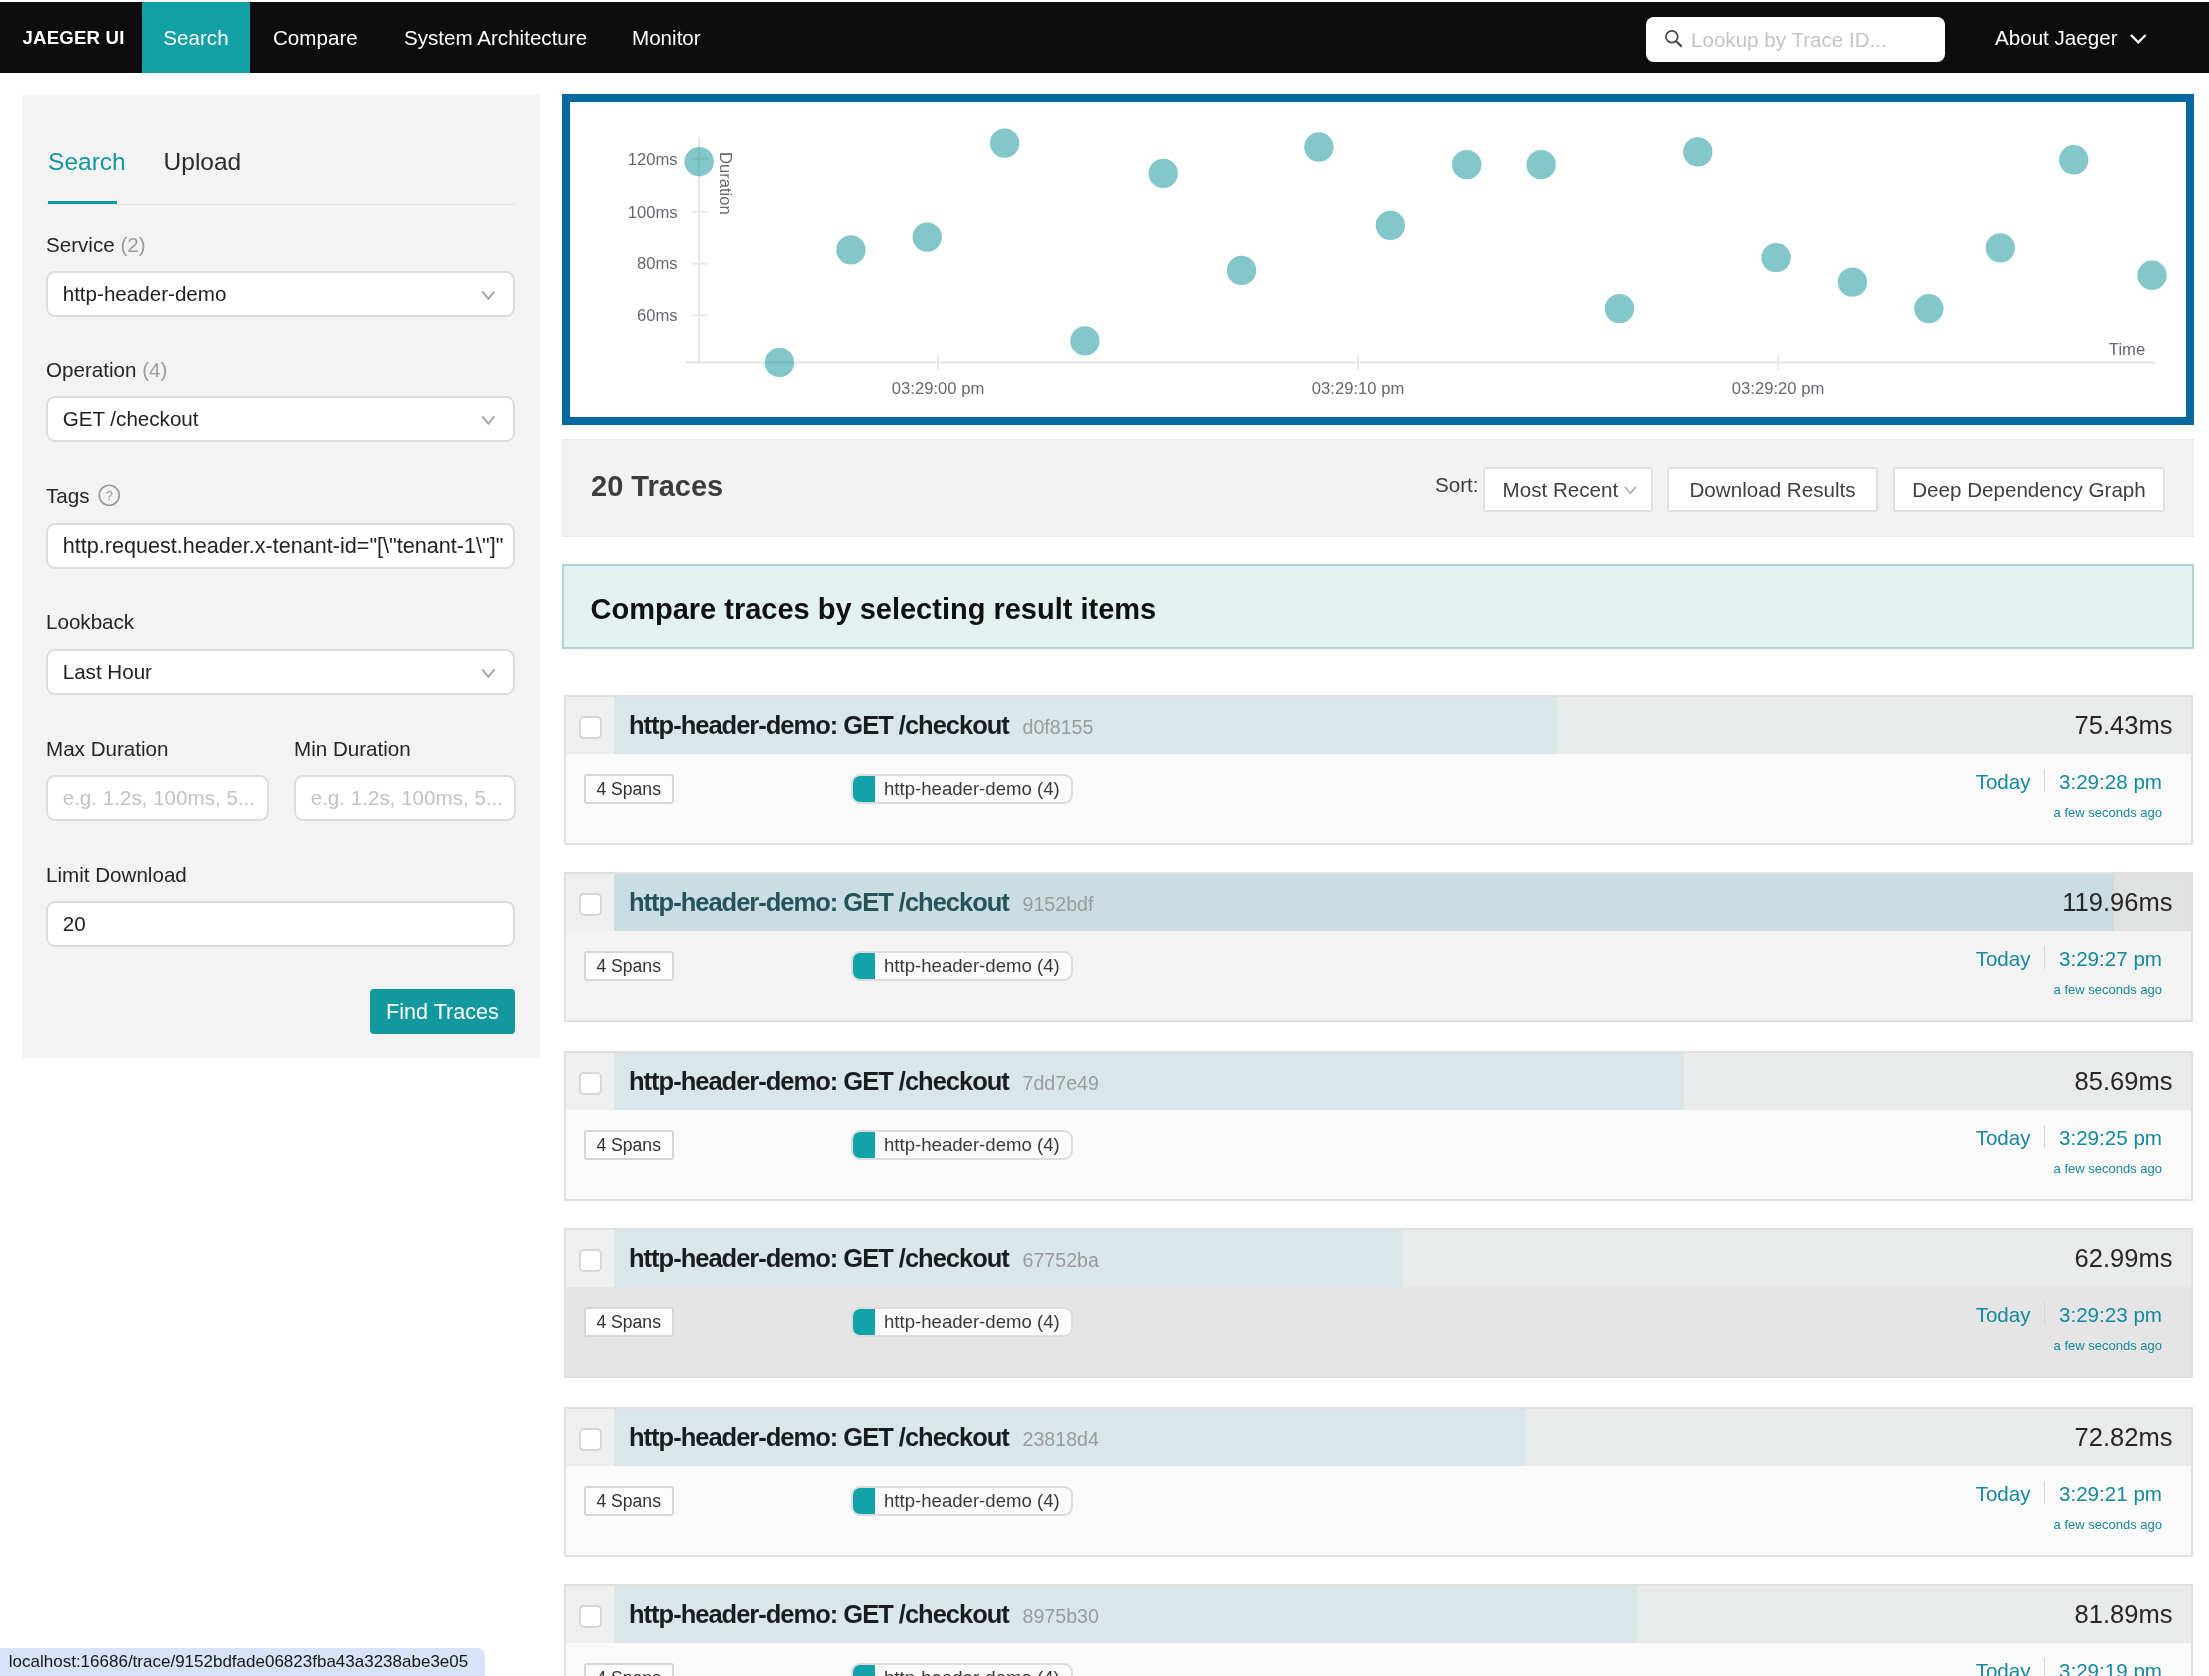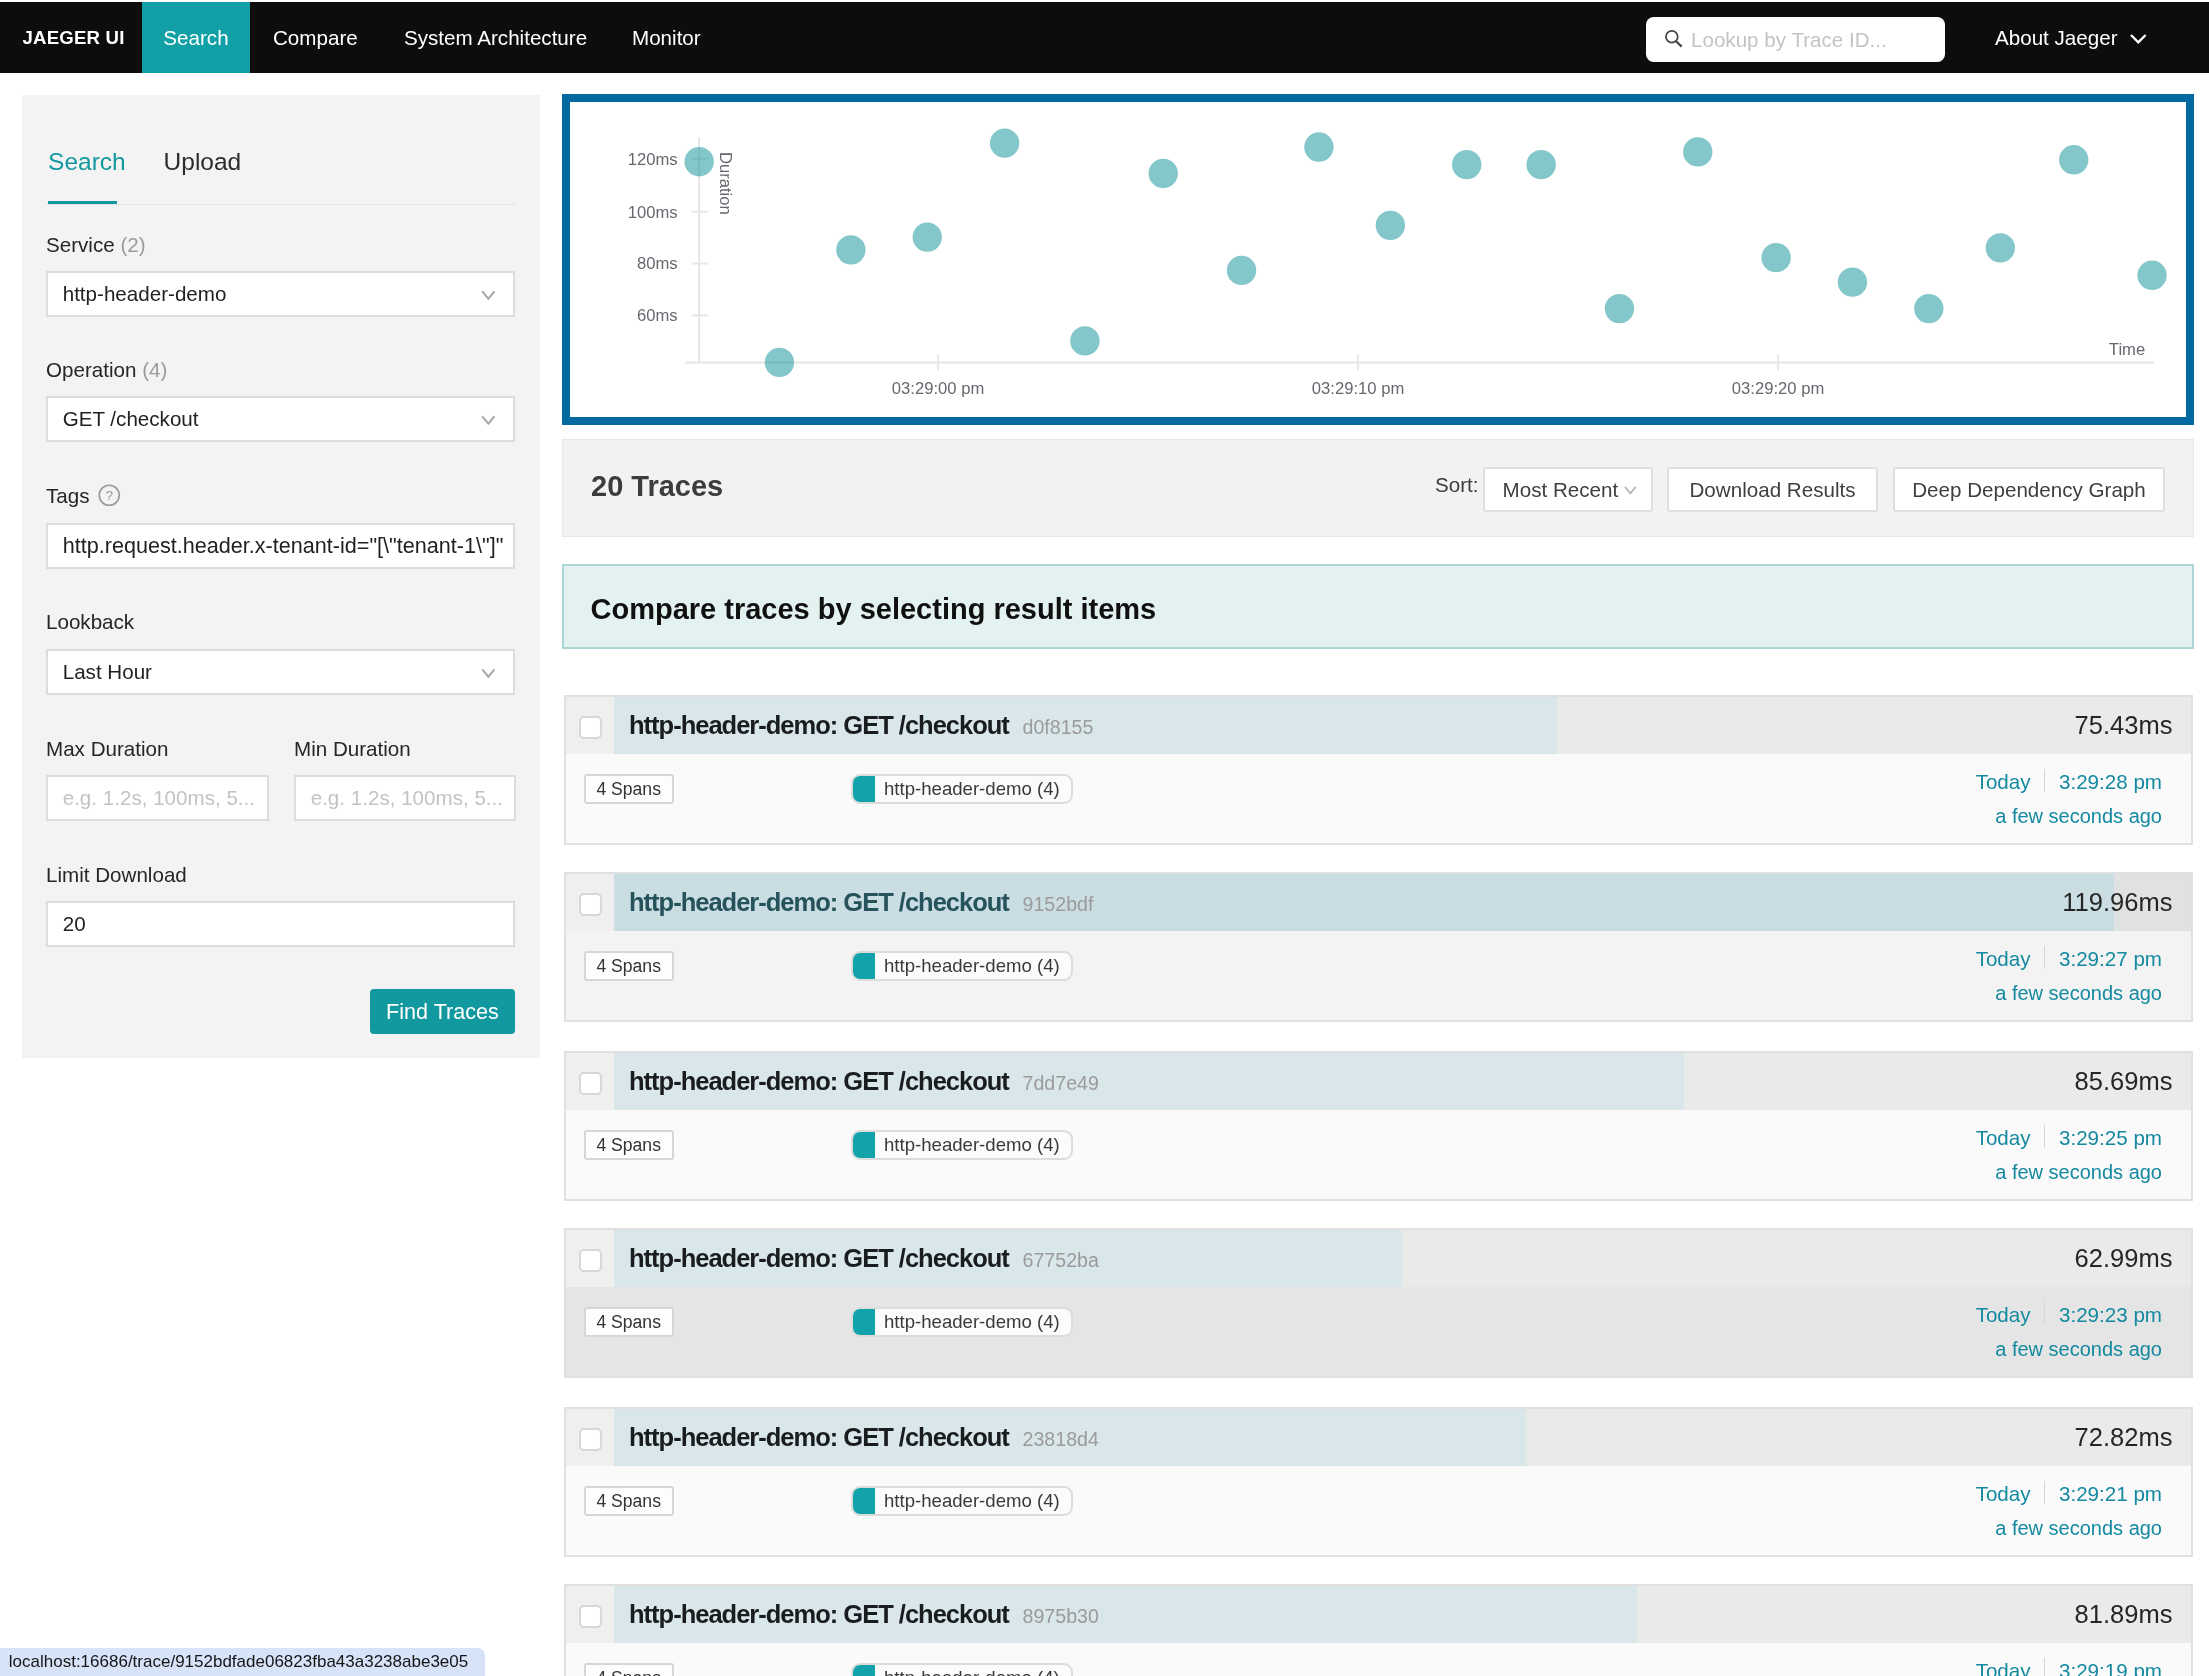--- a/index.html
+++ b/index.html
@@ -23,21 +23,21 @@
     color:#fff; font-size:20.6px; }
   
   #sidebar { position:absolute; left:21.6px; top:95px; width:518px; height:963px; background:#f3f3f3; }
   .sbtab-search { position:absolute; left:26.5px; top:53px; font-size:24.5px; color:#12989f; }
   .sbtab-upload { position:absolute; left:142px; top:53px; font-size:24.5px; color:#2c2c2c; }
   .inkbar { position:absolute; left:26.5px; top:106px; width:69px; height:3.9px; background:#12989f; }
   .tabline { position:absolute; left:24.5px; top:109px; width:469px; height:1px; background:#e3e3e3; }
   .lbl { position:absolute; left:46px; font-size:20.6px; color:#262626; }
   .lbl .cnt { color:#9b9b9b; }
   .ctl { position:absolute; left:46px; width:469px; height:46px; background:#fff;
-    border:2px solid #dcdcdc; border-radius:0; font-size:20.6px; color:#222; }
+    border:2px solid #dcdcdc; border-radius:9px; font-size:20.6px; color:#222; }
   .ctl .val { position:absolute; left:14.7px; top:0; height:42px; line-height:42px; white-space:nowrap; }
   .ctl .phv { color:#c3c3c3; }
   .chev { position:absolute; right:16.7px; top:13.7px; width:16.7px; height:16.7px; }
   
   #chartcard { position:absolute; left:562px; top:94px; width:1632px; height:331px;
     background:#fff; border:8px solid #0369a1; }
   #tracesband { position:absolute; left:562px; top:439px; width:1632px; height:98px;
     background:#f2f2f2; border:1px solid #e9e9e9; }
   #tracesband h2 { position:absolute; left:28px; top:30px; font-size:29px; color:#3c3c3c; font-weight:bold; }
   .sortlbl { position:absolute; left:872px; top:33px; font-size:20.6px; color:#3c3c3c; }
@@ -59,21 +59,21 @@
   .cdur { position:absolute; right:18.6px; top:0; height:57px; line-height:57px; font-size:25.5px; color:#262626; }
   .crow { position:absolute; left:0; top:57px; width:100%; height:89px; }
   .chip { position:absolute; top:19.6px; height:30px; line-height:26.5px; background:#fdfdfd;
     border:2px solid #d6d6d6; border-radius:2.9px; font-size:17.6px; color:#333; padding:0 10.8px; }
   .svchip { position:absolute; left:285px; top:19.6px; height:30px; border:2px solid #dcdcdc;
     border-radius:9px; background:#fbfbfb; font-size:18.6px; color:#3a3a3a; overflow:hidden; }
   .svchip .sq { position:absolute; left:0px; top:0px; width:21.6px; height:26.5px; background:#12a3aa; }
   .svchip .tx { display:inline-block; margin-left:31px; margin-right:10.8px; line-height:26.5px; }
   .when { position:absolute; right:29px; top:14.7px; font-size:20.6px; color:#1489a0; text-align:right; }
   .when .sep { display:inline-block; width:1px; height:23.5px; background:#d5d5d5; margin:0 13.7px; vertical-align:-3.9px; }
-  .ago { position:absolute; right:29px; top:51px; font-size:20px; color:#1489a0; }
+  .ago { position:absolute; right:29px; top:51px; font-size:13px; color:#1489a0; }
   
   #urltip { position:absolute; left:0; top:1648px; width:485px; height:28px; background:#d7e3f8;
     border-top-right-radius:7.8px; font-size:17px; color:#161616; line-height:28px; padding-left:8.8px;
     white-space:nowrap; }
 </style>
 </head>
 <body>
 <div id="nav">
   <div class="brand">JAEGER UI</div>
   <div class="tab" id="tab-search">Search</div>

